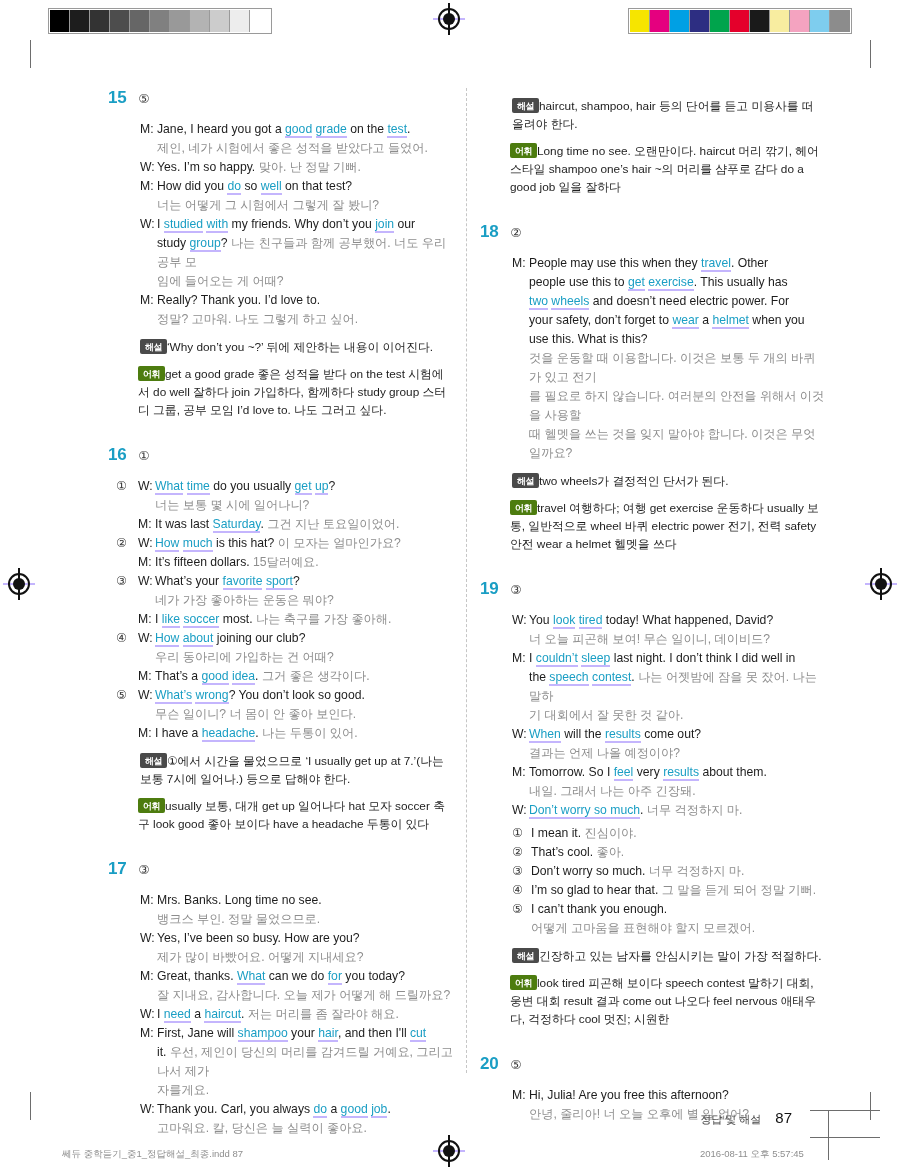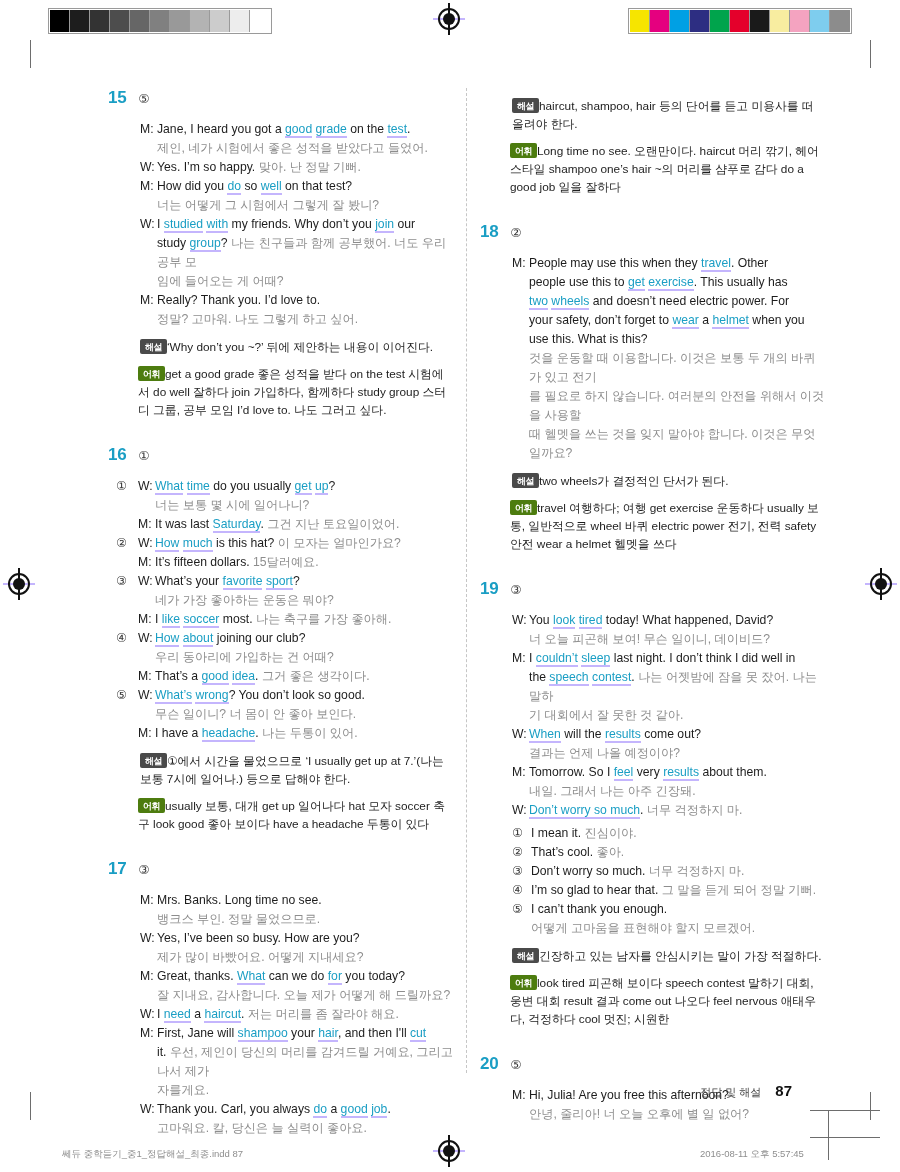--- a/index.html
+++ b/index.html
@@ -68,21 +68,21 @@
   .badge { display:inline-block; font-size:9px; line-height:12px; color:#fff;
            padding:1.5px 5px 1.5px 5px; border-radius:2px; vertical-align:1.5px;
            letter-spacing:-0.5px; font-weight:bold; }
   .badge.hae { background:#4a4a4a; }
   .badge.eo  { background:#4d7c0f; }
   .gap-lg { height:26px; }
 
   
   .pagefoot { position:absolute; right:108px; top:1082px; display:flex; align-items:baseline; gap:14px; }
   .pagefoot .lbl { font-size:11px; color:#444; }
-  .pagefoot .num { font-size:15px; font-weight:bold; color:#111; }
+  .pagefoot .num { font-size:15px; font-weight:normal; color:#111;margin-top:27px; }
 
   .printfoot { position:absolute; top:1148px; width:900px; font-size:9.5px; color:#8e8e8e; }
   .printfoot .fl { position:absolute; left:62px; white-space:nowrap; }
   .printfoot .fr { position:absolute; left:700px; white-space:nowrap; }
 </style>
 </head>
 <body>
 
 <div class="page">
 

